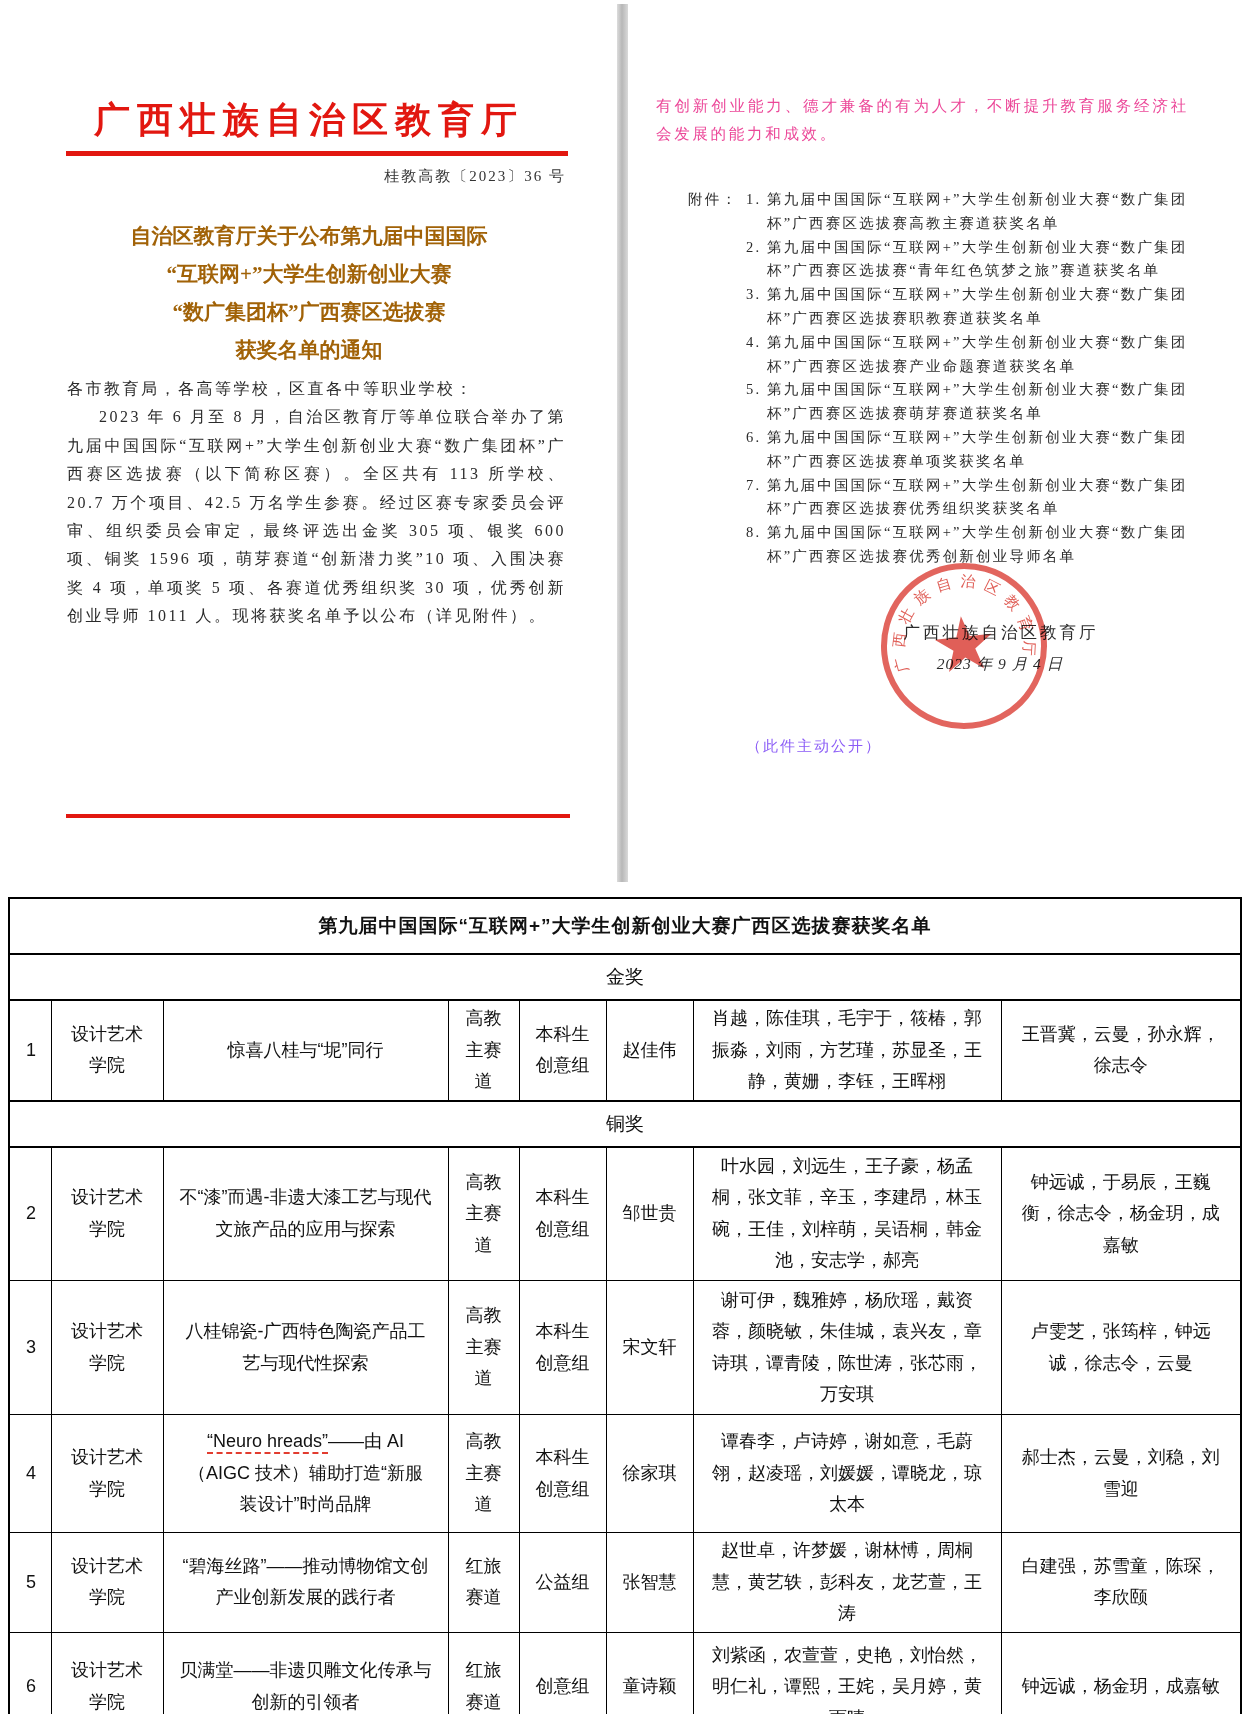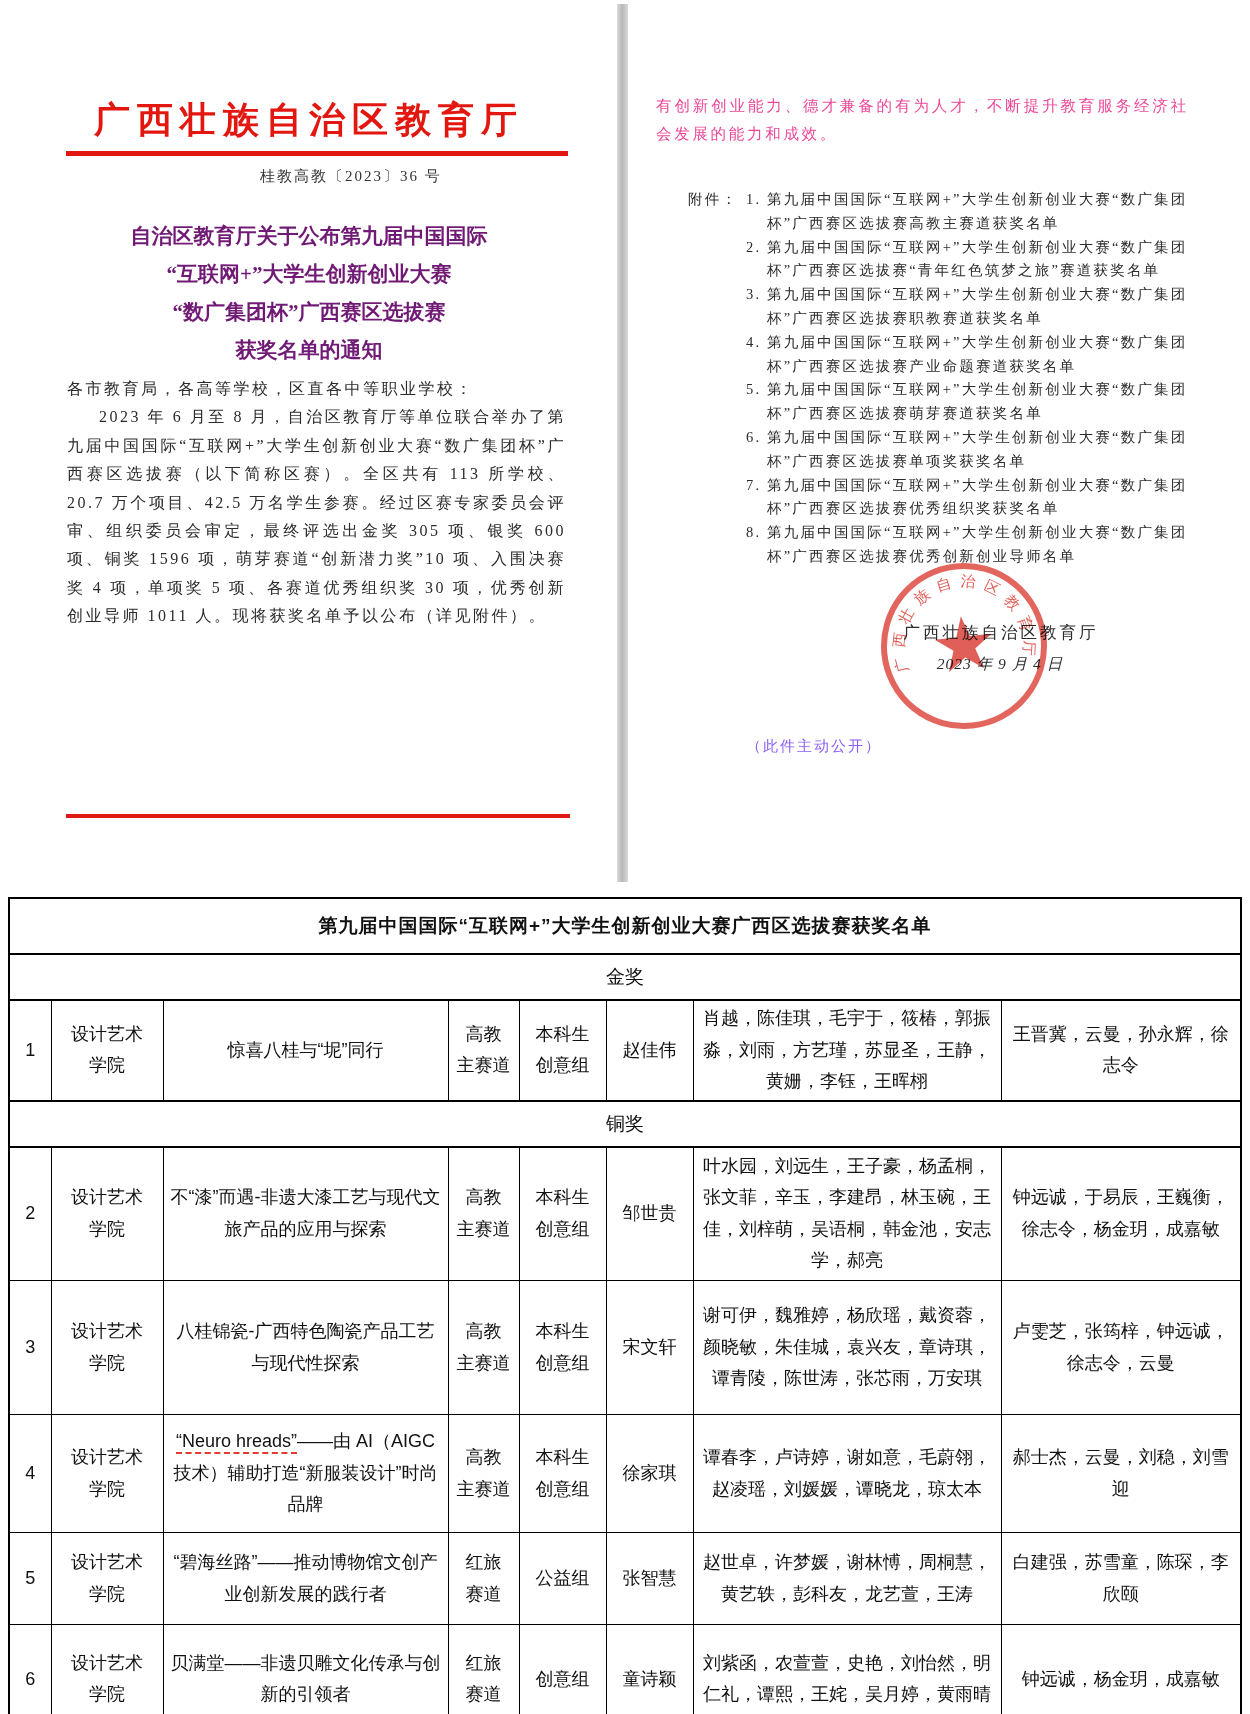--- a/index.html
+++ b/index.html
@@ -17,24 +17,24 @@
   .page-divider{position:absolute;left:617px;top:0;width:11px;height:878px;
                 background:linear-gradient(90deg,#dcdcdc,#b7b7b7 45%,#d9d9d9);}
   .page-edge{position:absolute;left:1241px;top:0;width:2px;height:806px;background:#d2d2d2;}
 
   
   .agency{position:absolute;left:0;top:92px;width:618px;margin:0;text-align:center;
           font-size:36px;font-weight:bold;color:#e21710;letter-spacing:7px;
           font-family:"Liberation Serif","DejaVu Serif",serif;}
   .red-rule{position:absolute;left:66px;top:147px;width:502px;height:5px;background:#e21710;}
   .red-rule.bottom{top:810px;height:4px;width:504px;}
-  .doc-no{position:absolute;left:260px;top:163px;width:306px;
+  .doc-no{position:absolute;left:260px;top:163px;width:306px;text-align:right;
           font-size:15px;color:#333;letter-spacing:2px;}
   .doc-title{position:absolute;left:60px;top:213px;width:498px;margin:0;text-align:center;
-             font-size:21px;font-weight:bold;line-height:38px;color:#701a75;}
+             font-size:21px;font-weight:bold;line-height:38px;color:#a16207;}
   .body1{position:absolute;left:67px;top:371px;width:499px;font-size:16px;line-height:28.4px;
          letter-spacing:2.5px;text-align:justify;color:#2b2b2b;}
   .body1 p{margin:0;}
   .body1 .para{text-indent:2em;}
 
   
   .cont-para{position:absolute;left:28px;top:88px;width:533px;margin:0;font-size:15.5px;
              line-height:28px;letter-spacing:2.7px;text-align:justify;color:#ec4899;}
   .attach{position:absolute;left:60px;top:184px;width:522px;font-size:14.5px;
           line-height:23.8px;letter-spacing:2.2px;color:#2b2b2b;}
@@ -47,21 +47,21 @@
              letter-spacing:1px;color:#2b2b2b;text-align:center;font-style:italic;}
   .public-note{position:absolute;left:118px;top:733px;font-size:15px;letter-spacing:2px;color:#8b5cf6;}
   .stamp{position:absolute;left:244px;top:550px;width:184px;height:184px;
          mix-blend-mode:multiply;opacity:.88;}
 
   
   .awards{position:absolute;left:8px;top:897px;width:1232px;border-collapse:collapse;
           table-layout:fixed;background:#fff;border:2px solid #000;
           font-family:"Liberation Sans","DejaVu Sans",sans-serif;color:#111;}
   .awards td{border:1px solid #000;text-align:center;vertical-align:middle;
-             padding:2px 7px;font-size:18px;line-height:1.75;overflow:hidden;}
+             padding:2px 16px;font-size:18px;line-height:1.75;overflow:hidden;}
   .t-title td{font-size:19px;font-weight:bold;height:50px;letter-spacing:1px;}
   .t-award td{font-size:19px;font-weight:normal;height:40px;border-top-width:2px;border-bottom-width:2px;}
   tr.r1{height:100px;} tr.r2{height:134px;} tr.r3{height:134px;}
   tr.r4{height:118px;} tr.r5{height:92px;}  tr.r6{height:110px;}
   .misspell{border-bottom:2px dashed #e23c2f;padding-bottom:1px;}
 </style>
 </head>
 <body>
 
 <div class="screen">

